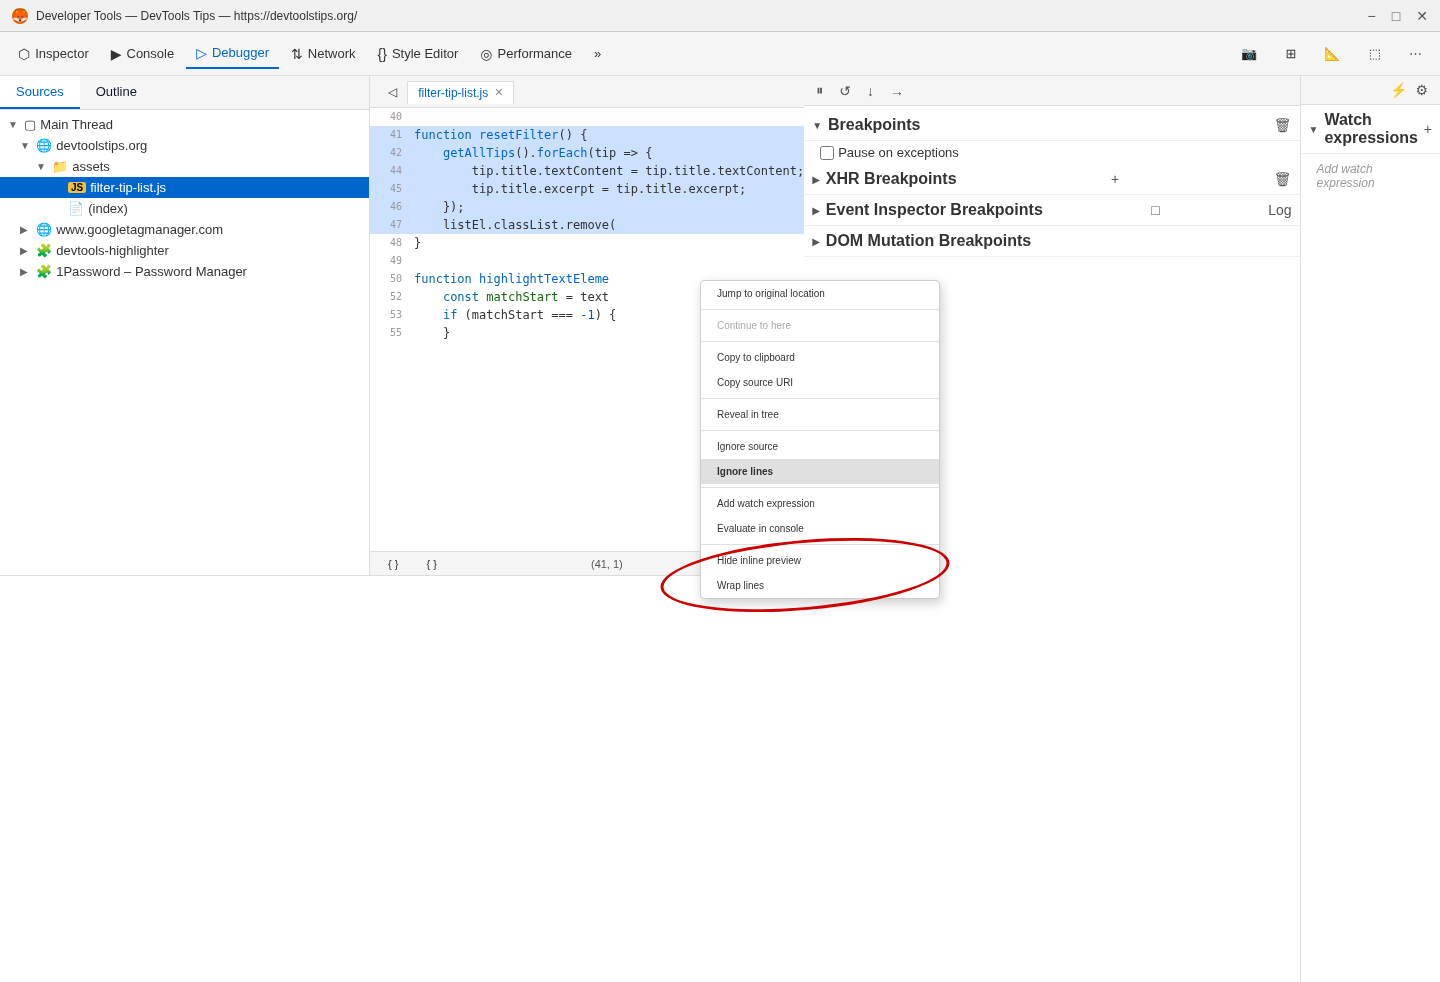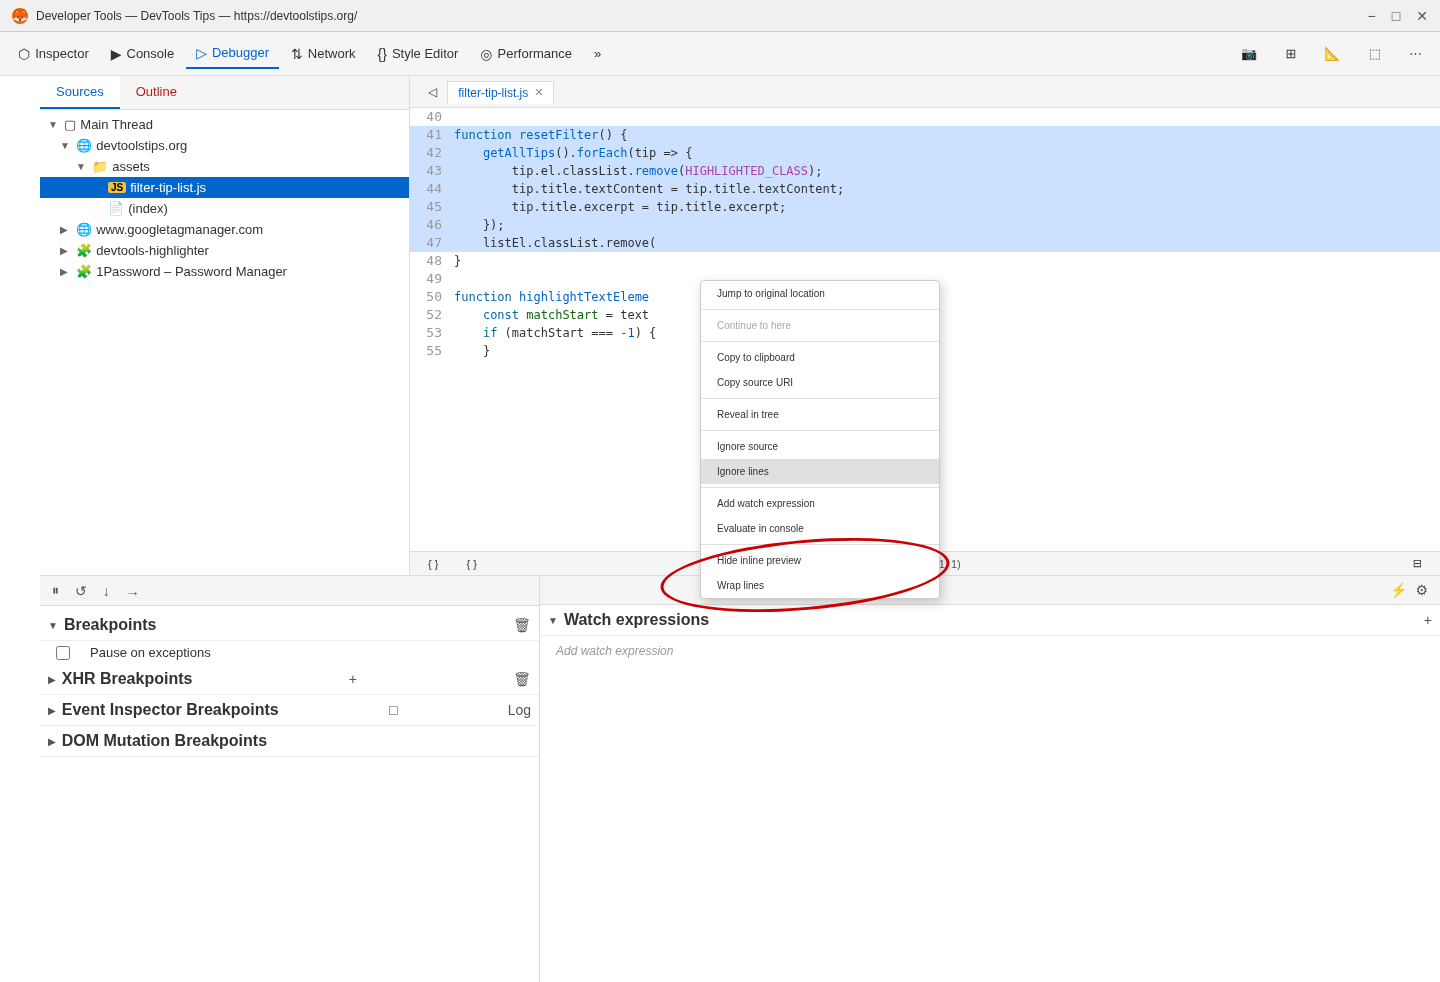--- a/index.html
+++ b/index.html
@@ -83,23 +83,22 @@
     .toolbar-right {
       margin-left: auto;
       display: flex;
       align-items: center;
       gap: 8px;
     }
 
     
     .main-layout {
       display: flex;
-      flex-direction: column;
+      flex-direction: row;
       height: calc(982px - 32px - 44px);
-      margin-left: 40px;
     }
 
     
     .top-panel {
       display: flex;
       height: 500px;
       border-bottom: 1px solid #ddd;
     }
 
     
@@ -112,21 +111,21 @@
     }
     .sidebar-tabs {
       display: flex;
       border-bottom: 1px solid #ddd;
       background: #f5f5f5;
     }
     .sidebar-tab {
       padding: 8px 16px;
       cursor: pointer;
       font-size: 13px;
-      color: #b91c1c;
+      color: #0f172a;
       border-bottom: 2px solid transparent;
     }
     .sidebar-tab.active {
       color: #0066cc;
       border-bottom: 2px solid #0066cc;
       background: #fff;
     }
     .sidebar-content {
       flex: 1;
       overflow-y: auto;
@@ -208,21 +207,21 @@
     .code-line.highlighted {
       background: #cce0ff;
     }
     .line-num {
       width: 40px;
       min-width: 40px;
       text-align: right;
       padding-right: 8px;
       color: #999;
       user-select: none;
-      font-size: 13px;
+      font-size: 10px;
       padding-top: 0;
     }
     .line-content {
       flex: 1;
       white-space: pre;
       padding-left: 4px;
     }
     .kw { color: #0369a1; }
     .fn { color: #0066cc; }
     .prop { color: #aa44aa; }
@@ -281,21 +280,21 @@
     .section-action {
       margin-left: auto;
       cursor: pointer;
       color: #555;
       font-size: 14px;
     }
     .bottom-content { flex: 1; overflow-y: auto; padding: 4px 0; }
     .checkbox-item {
       display: flex;
       align-items: center;
-      gap: 20px;
+      gap: 4px;
       padding: 4px 16px;
     }
     .checkbox-item input[type=checkbox] { width: 14px; height: 14px; }
     .bottom-right {
       flex: 1;
       display: flex;
       flex-direction: column;
     }
     .watch-header {
       display: flex;
@@ -331,21 +330,21 @@
       box-shadow: 2px 4px 12px rgba(0,0,0,0.2);
       z-index: 100;
     }
     .menu-item {
       padding: 7px 16px;
       font-size: 10px;
       cursor: pointer;
       color: #333;
     }
     .menu-item.disabled { color: #aaa; cursor: default; }
-    .menu-item.highlighted { background: #e0e0e0; font-weight: 400; }
+    .menu-item.highlighted { background: #e0e0e0; font-weight: 700; }
     .menu-separator {
       height: 1px;
       background: #e0e0e0;
       margin: 3px 0;
     }
 
     
     .red-circle {
       position: absolute;
       top: 540px;
@@ -502,24 +501,20 @@
           <div class="code-line highlighted">
             <span class="line-num">41</span>
             <span class="line-content"><span class="kw">function</span> <span class="fn">resetFilter</span>() {</span>
           </div>
 
           <div class="code-line highlighted">
             <span class="line-num">42</span>
             <span class="line-content">    <span class="fn">getAllTips</span>().<span class="fn">forEach</span>(tip =&gt; {</span>
           </div>
 
-          <div class="code-line highlighted">
-            <span class="line-num">43</span>
-            <span class="line-content">        tip.el.classList.<span class="fn">remove</span>(<span class="prop">HIGHLIGHTED_CLASS</span>);</span>
-          </div>
 
           <div class="code-line highlighted">
             <span class="line-num">44</span>
             <span class="line-content">        tip.title.textContent = tip.title.textContent;</span>
           </div>
 
           <div class="code-line highlighted">
             <span class="line-num">45</span>
             <span class="line-content">        tip.title.excerpt = tip.title.excerpt;</span>
           </div>

